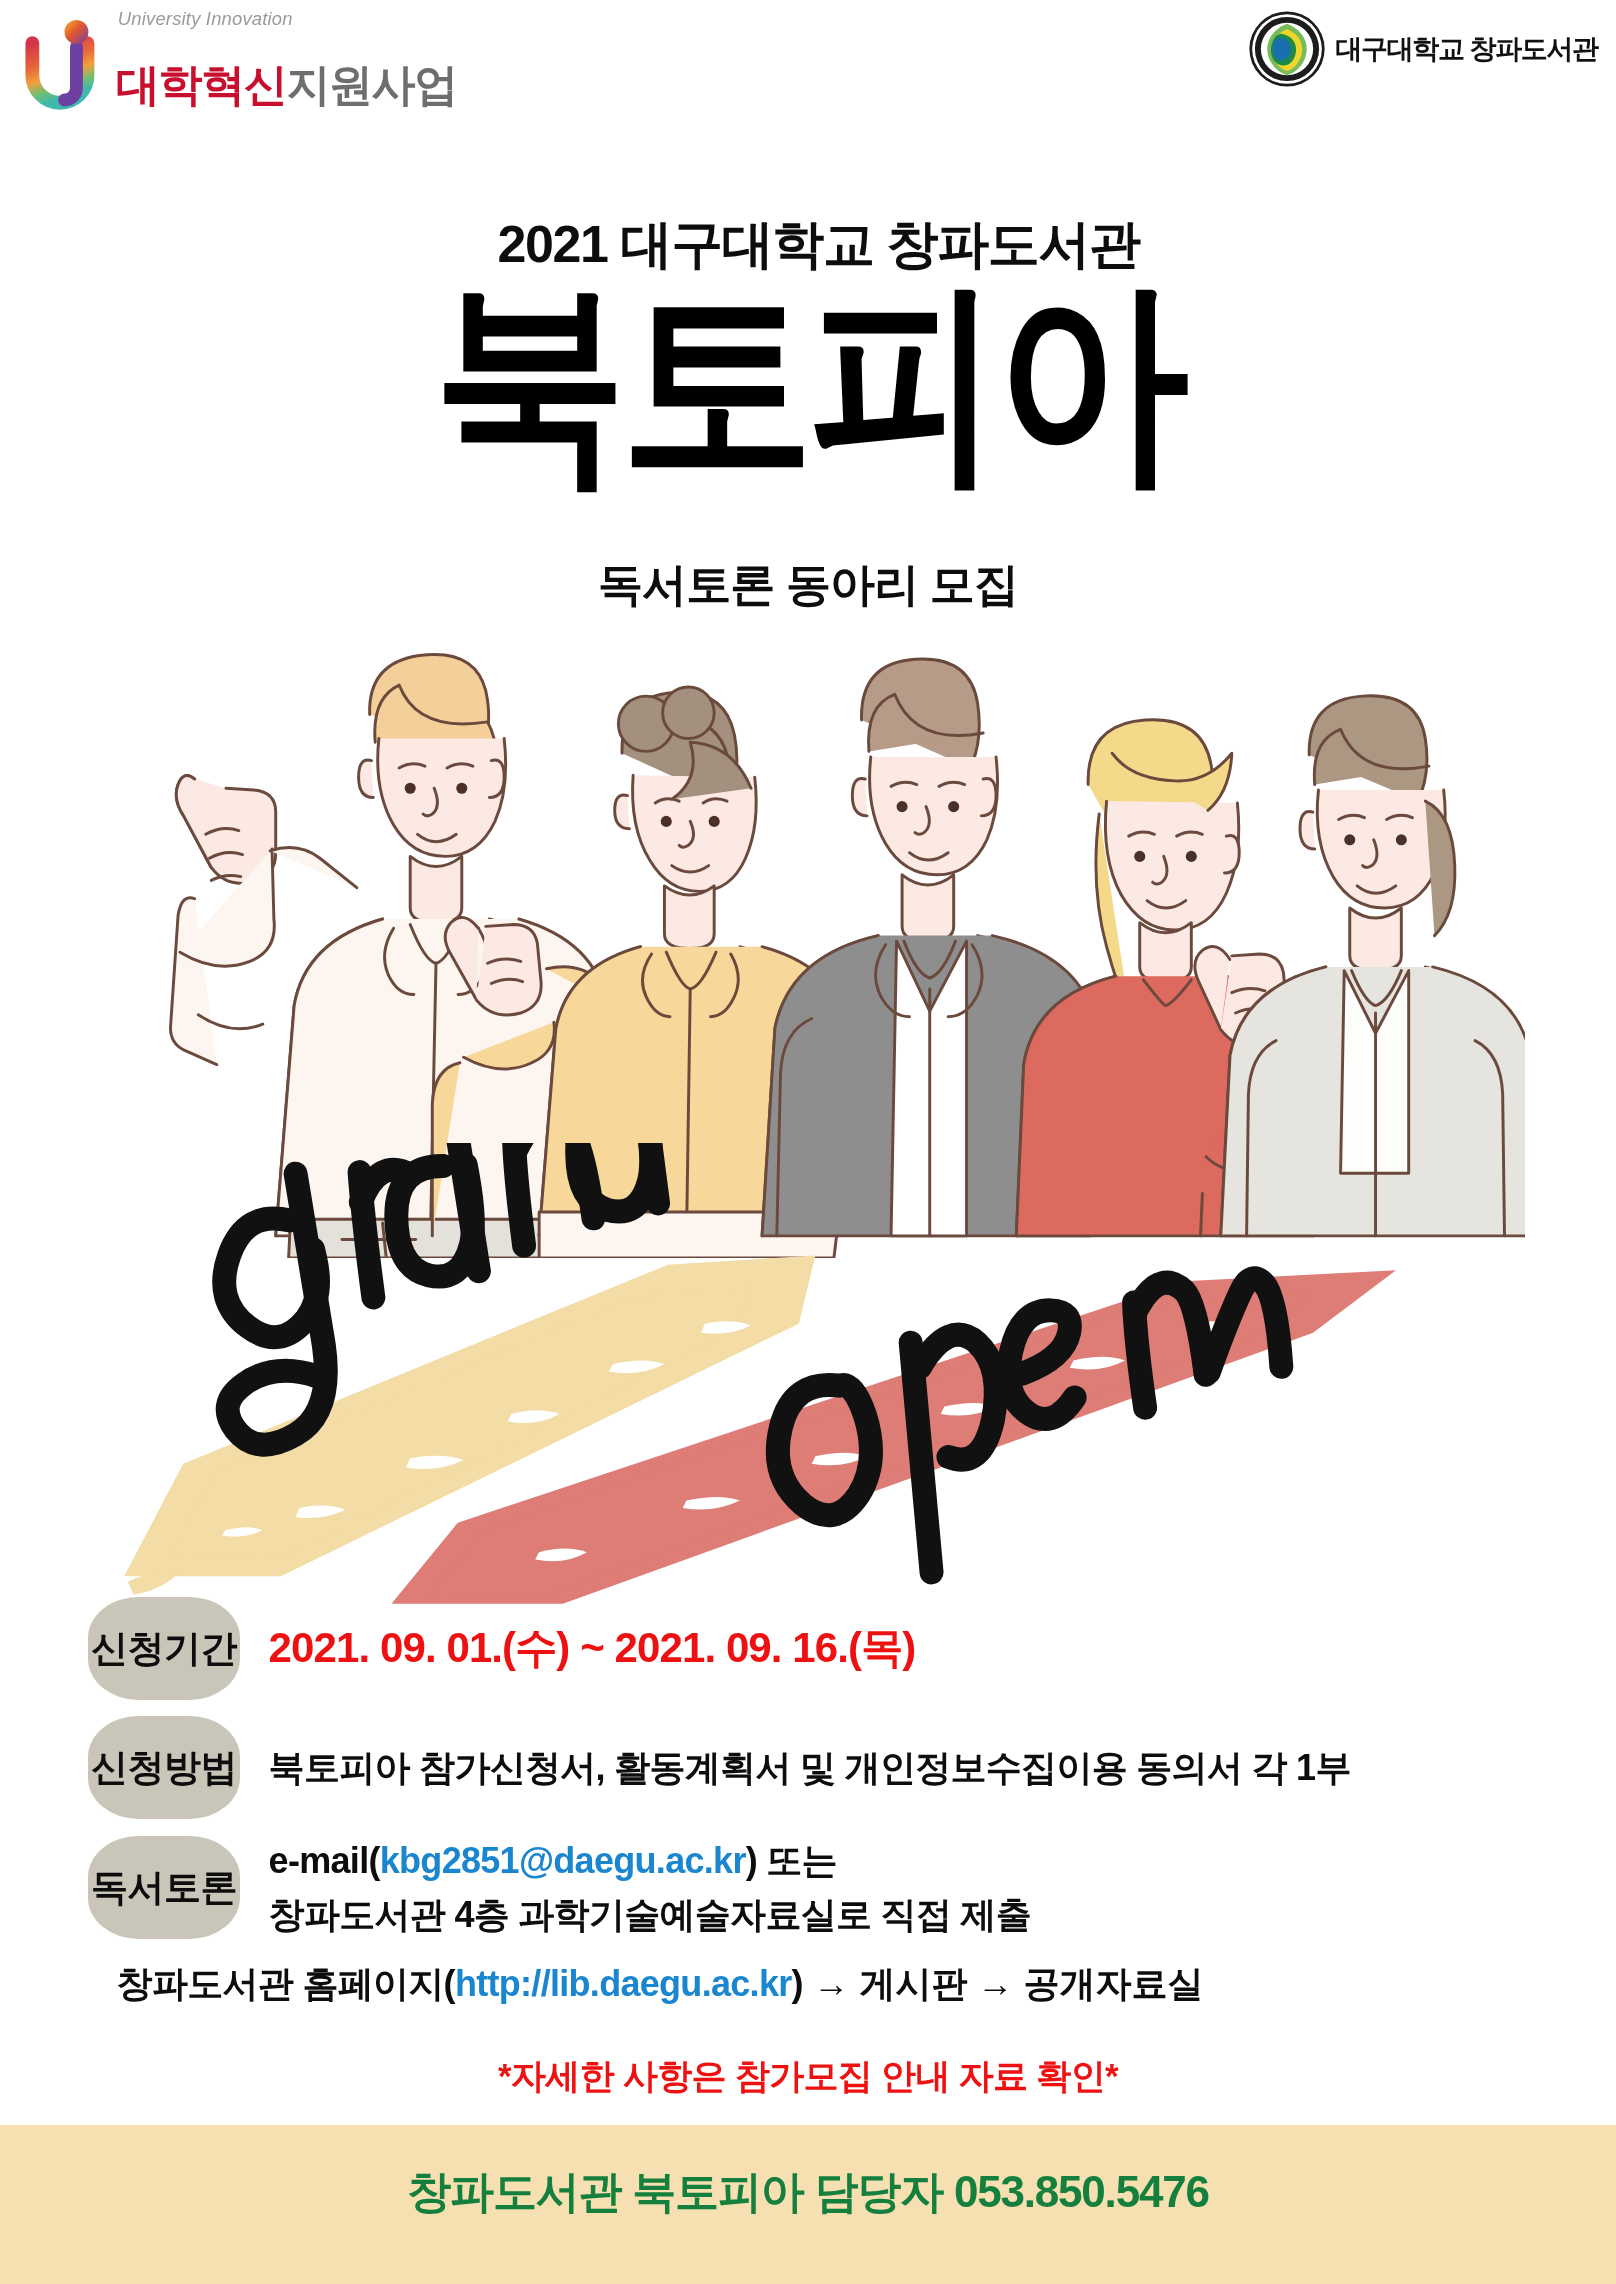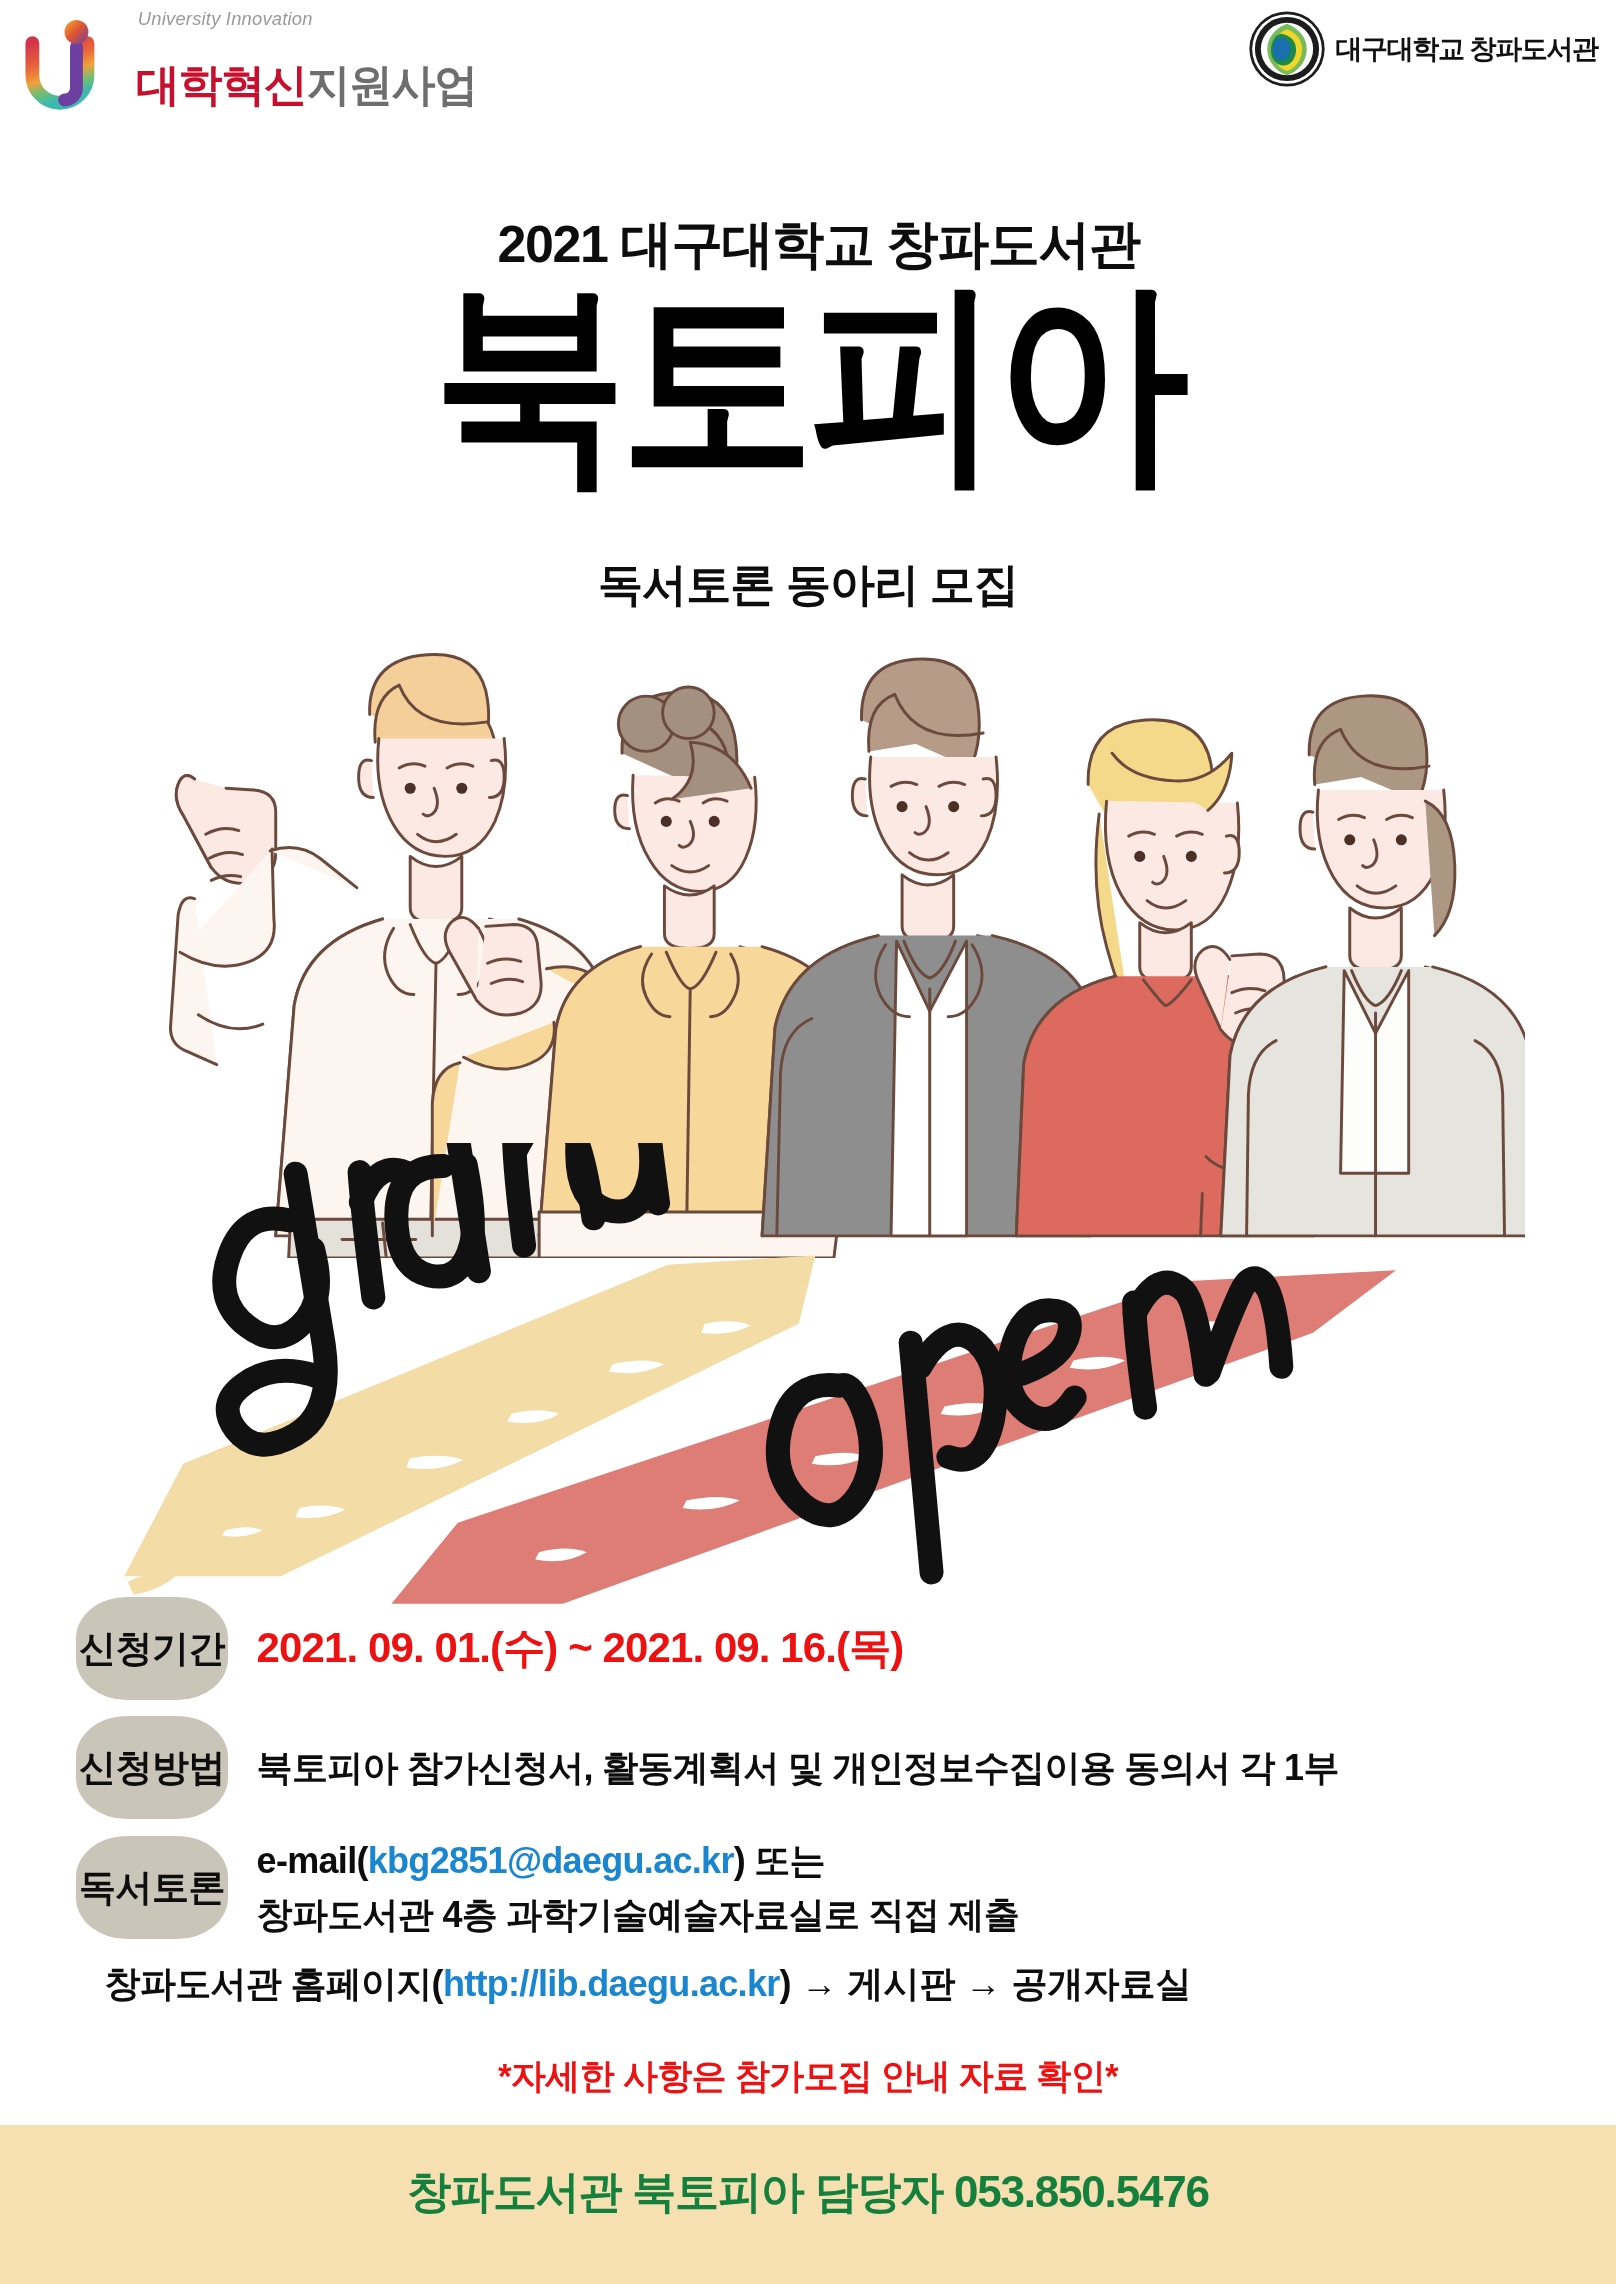--- a/index.html
+++ b/index.html
@@ -19,21 +19,21 @@
     overflow: hidden;
   }
 
   
   .logo-left {
     position: absolute;
     left: 25px;
     top: 8.3px;
     display: flex;
     align-items: flex-end;
-    gap: 26px;
+    gap: 6px;
   }
   .ui-mark { width: 85px; height: 92px; display: block; }
   .logo-left-text { display: flex; flex-direction: column; margin-bottom: 4.6px; }
   .logo-left-sub {
     font-size: 18.4px;
     color: #9a9a9a;
     letter-spacing: 0.2px;
     font-style: italic;
     margin-bottom: 0.9px;
     margin-left: 1.8px;
@@ -119,21 +119,21 @@
     left: 115px;
     top: 1143px;
     width: 1410px;
     height: 470px;
   }
   .grandopen svg { width: 100%; height: 100%; display: block; }
 
   
   .info {
     position: absolute;
-    left: 76px;
+    left: 88px;
     top: 1597px;
     width: 1465px;
   }
   .info-row {
     display: flex;
     align-items: center;
     margin-bottom: 15.7px;
   }
   .pill {
     flex: 0 0 auto;

